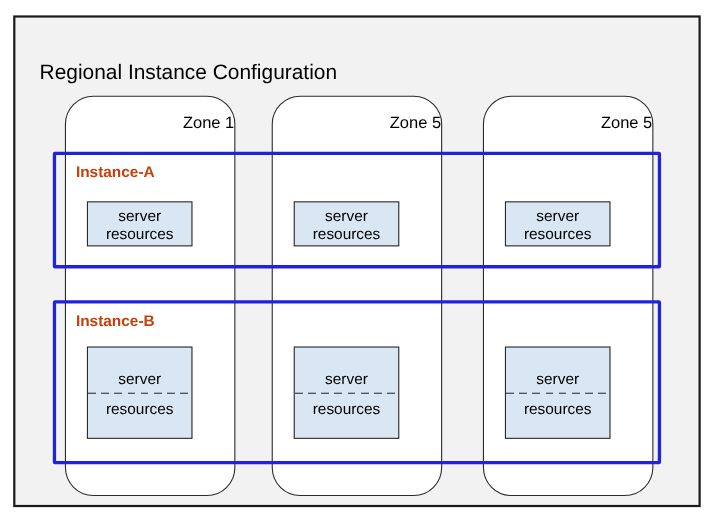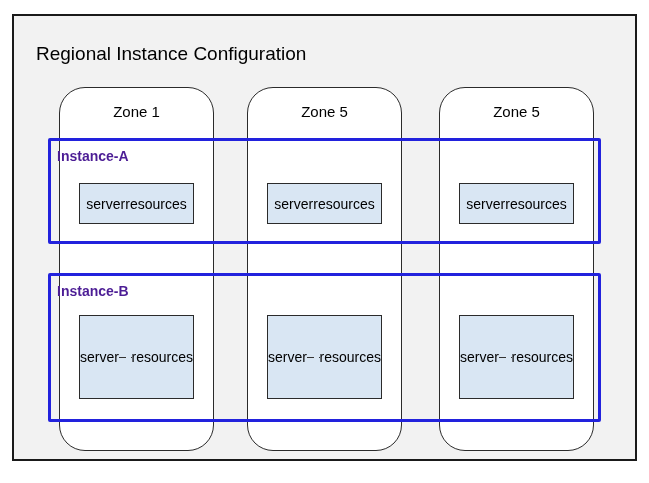--- a/index.html
+++ b/index.html
@@ -17,70 +17,70 @@
   }
   .frame {
     position: absolute;
     left: 12px; top: 14px;
     width: 625px; height: 447px;
     background: #f2f2f2;
     border: 2px solid #1a1a1a;
   }
   .title {
     position: absolute;
-    left: 22px; top: 27px;
+    left: 22px; top: 40px;
     font-size: 19px;
     color: #000000;
     white-space: nowrap;
   }
   .zone {
     position: absolute;
     top: 71px;
     width: 155px; height: 364px;
     background: #ffffff;
     border: 1px solid #2b2b2b;
     border-radius: 26px;
     z-index: 1;
   }
   .zone-1 { left: 45px; }
   .zone-2 { left: 233px; }
   .zone-3 { left: 425px; }
   .zone-label {
     display: block;
     margin-top: 15px;
-    text-align: center;
+    text-align: right;
     font-size: 15px;
     color: #000000;
   }
   .instance {
     position: absolute;
     left: 34px;
     width: 553px;
     border: 3px solid #2222dd;
     border-radius: 2px;
     background: transparent;
     z-index: 2;
   }
   .instance-a { top: 122px; height: 106px; }
   .instance-b { top: 257px; height: 149px; }
   .instance-label {
     position: absolute;
-    left: 6px; top: 7px;
+    left: 18px; top: 7px;
     font-size: 14px;
     font-weight: bold;
-    color: #4c1d95;
+    color: #c2410c;
     white-space: nowrap;
   }
   .server-box {
     position: absolute;
-    width: 115px;
+    width: 96px;
     background: #d9e6f3;
     border: 1px solid #2b2b2b;
     display: flex;
-    flex-direction: row;
+    flex-direction: column;
     align-items: center;
     justify-content: center;
     font-size: 14px;
     line-height: 16px;
     text-align: center;
     z-index: 3;
   }
   .row-a { top: 167px; height: 41px; }
   .row-b { top: 299px; height: 84px; }
   .col-1 { left: 65px; }

